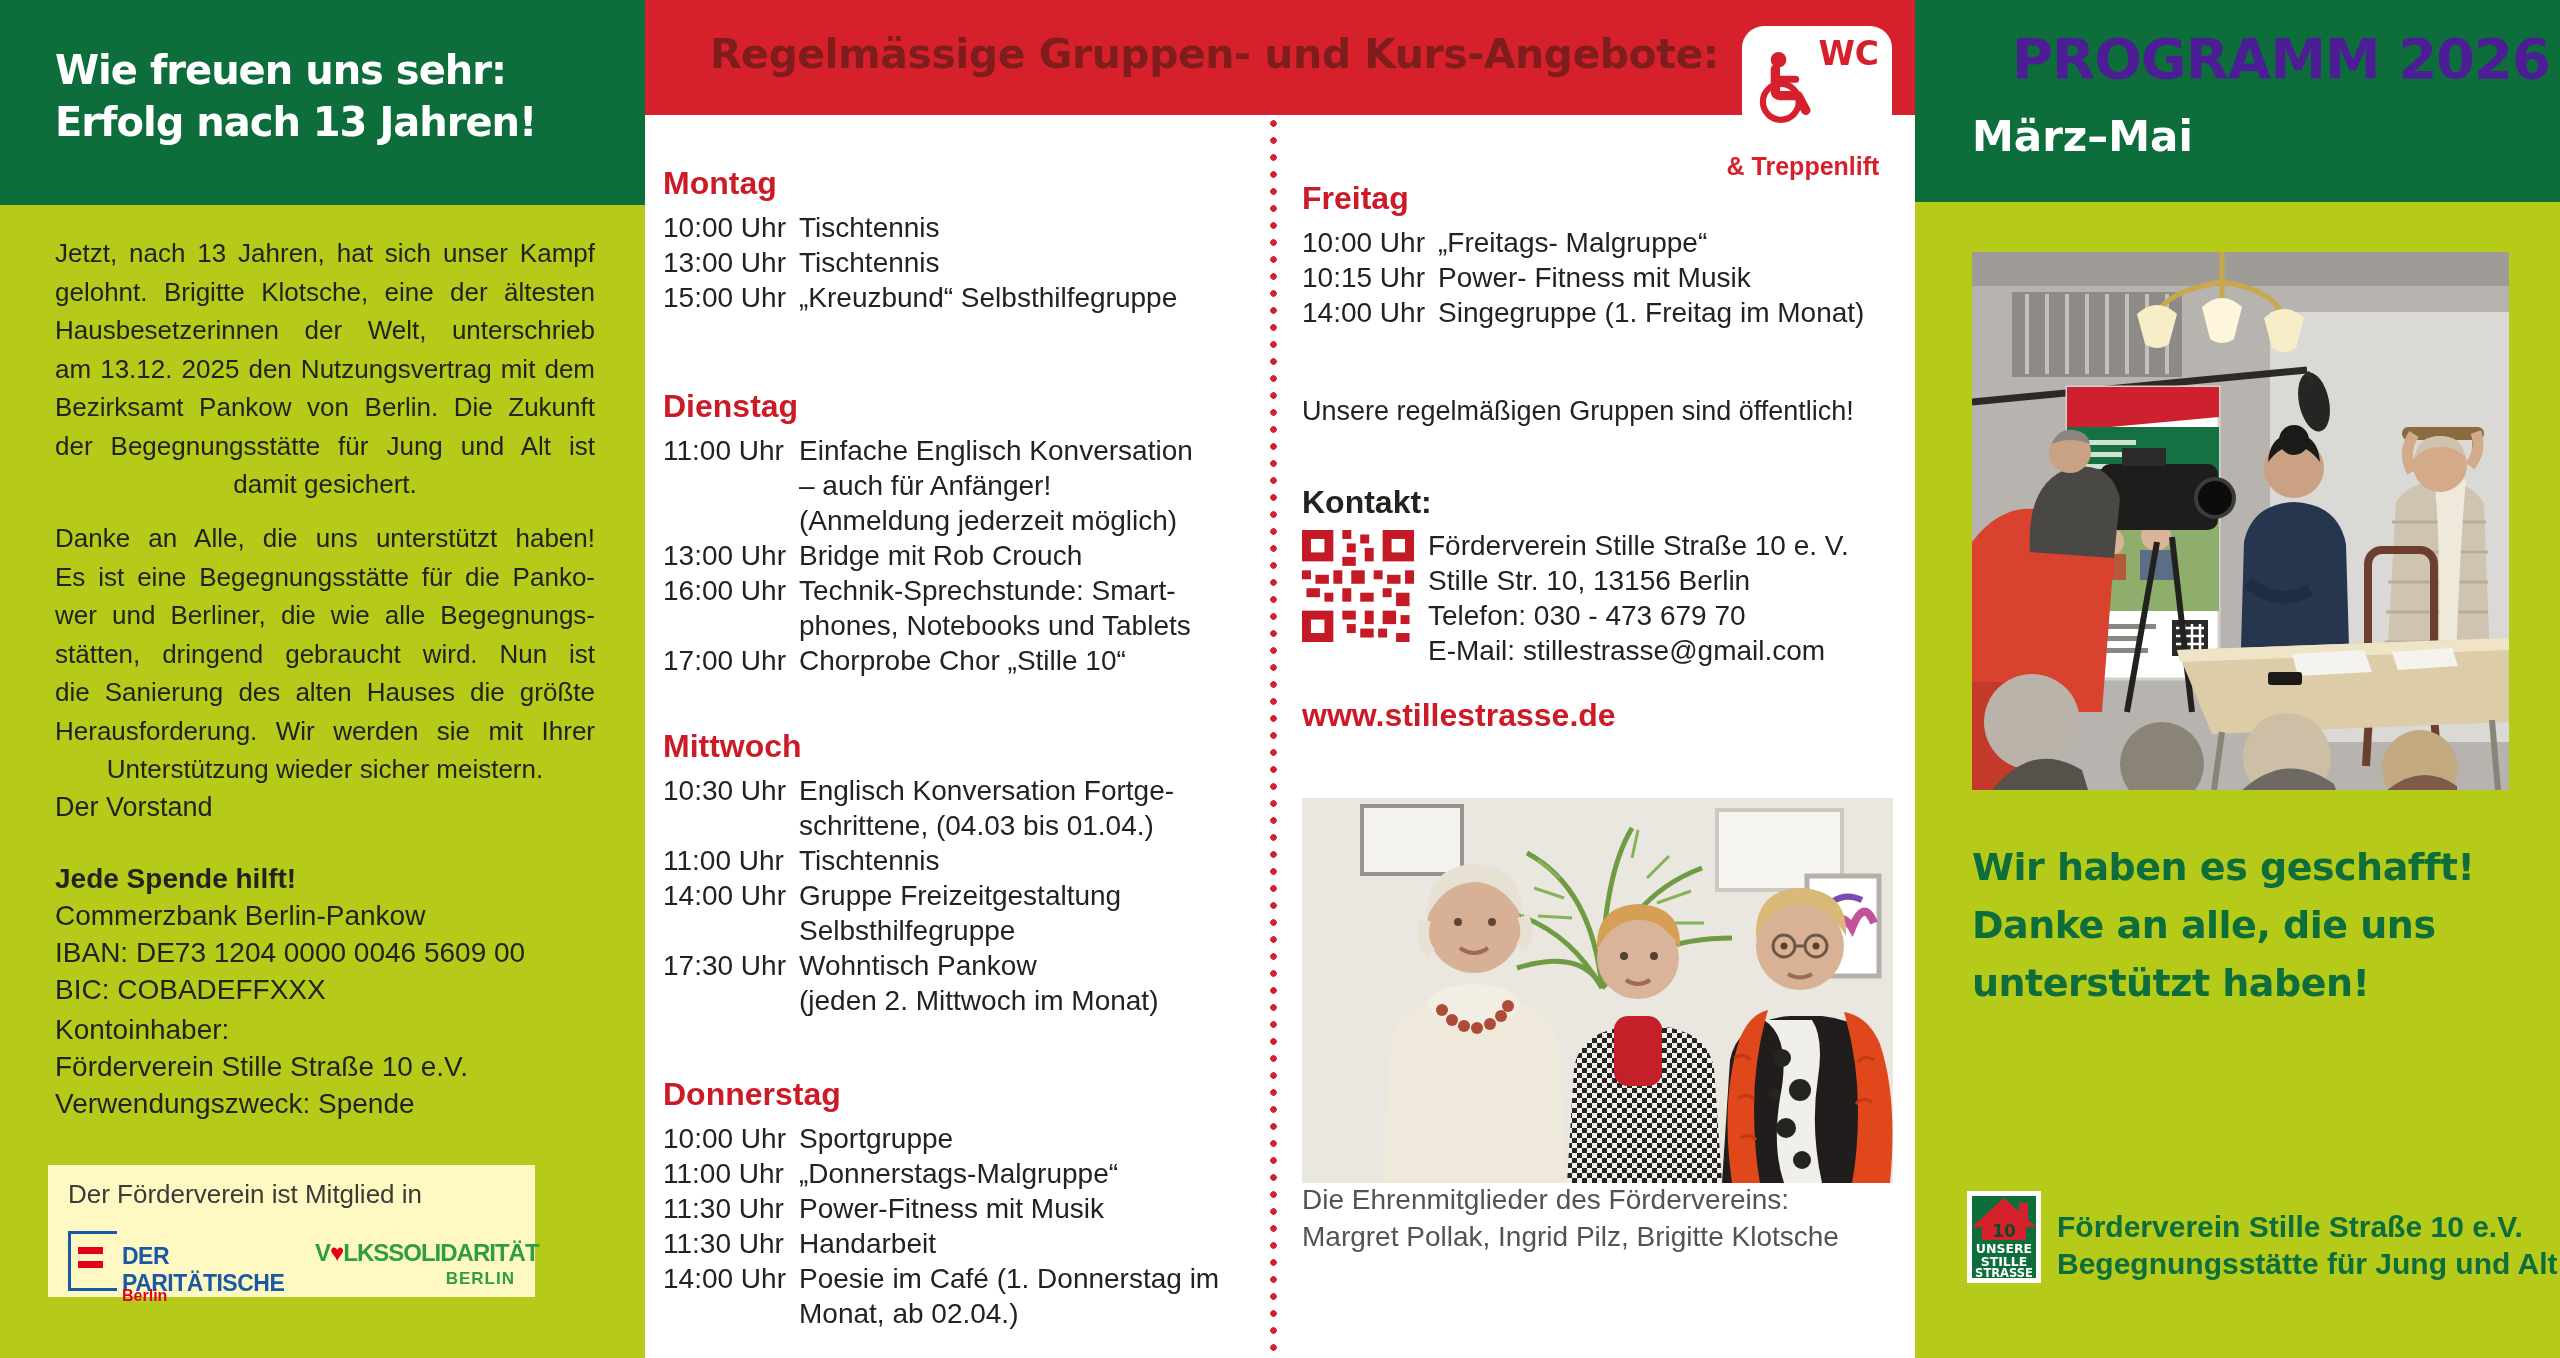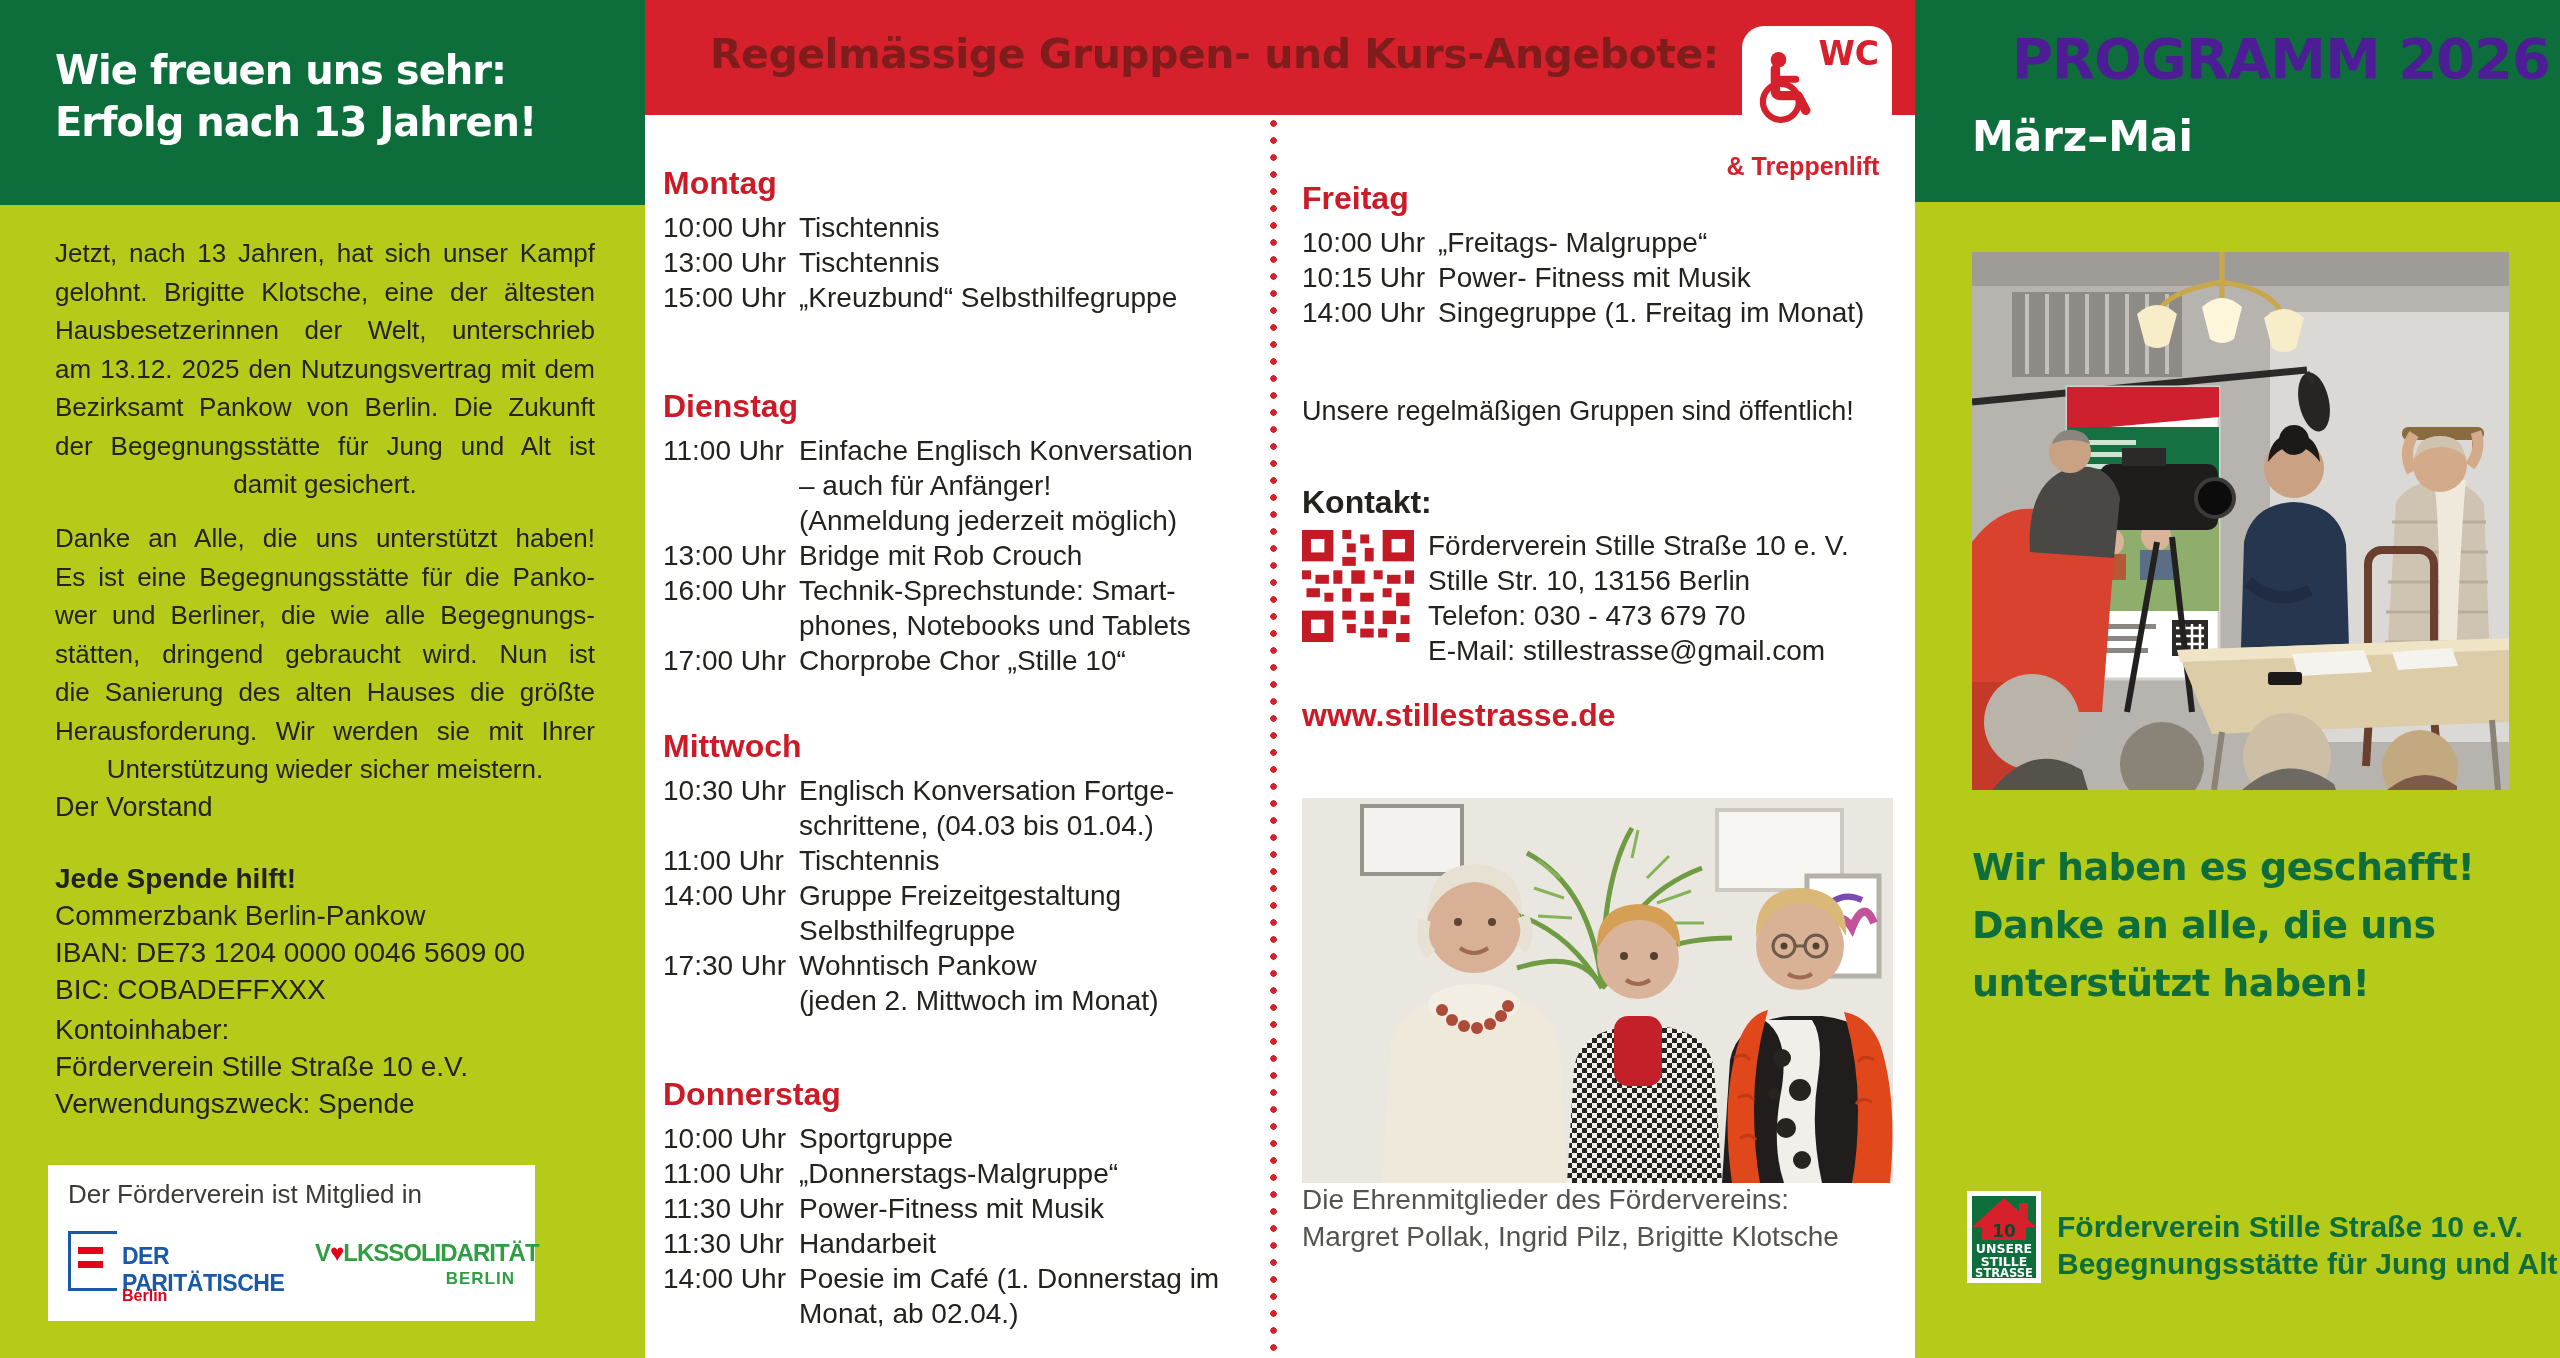--- a/index.html
+++ b/index.html
@@ -25,21 +25,21 @@
   .para{position:absolute;left:55px;width:540px;font-size:26px;line-height:38.5px;}
   .jl{text-align:justify;text-align-last:justify;}
   .jl-last{text-align:center;}
   #para1{top:234px;}
   #para2{top:519px;}
   #signature{position:absolute;left:55px;top:792px;font-size:27px;}
   #donationA{position:absolute;left:55px;top:851px;font-size:28px;line-height:37px;}
   #donationB{position:absolute;left:55px;top:1011px;font-size:28px;line-height:37px;}
   .bold{font-weight:bold;margin-top:9px;}
 
-  #member-box{position:absolute;left:48px;top:1165px;width:487px;height:156px;background:#ffffff;}
+  #member-box{position:absolute;left:48px;top:1165px;width:487px;height:132px;background:#fef9c3;}
   #member-label{position:absolute;left:20px;top:14px;font-size:26px;color:#3c3a36;}
   #paritaet{position:absolute;left:20px;top:62px;width:230px;height:84px;}
   #paritaet-bracket{position:absolute;left:0;top:4px;width:46px;height:54px;
       border:3px solid #1959a6;border-right:none;}
   .pbar{position:absolute;left:7px;width:25px;height:7px;background:#e2001a;}
   #paritaet-name{position:absolute;left:54px;top:16px;font-size:23px;font-weight:bold;color:#1959a6;letter-spacing:-0.5px;}
   #paritaet-sub{position:absolute;left:54px;top:60px;font-size:16px;font-weight:bold;color:#e2001a;}
   #volks{position:absolute;left:267px;top:74px;width:200px;}
   #volks-name{font-size:24px;font-weight:bold;color:#2f9e41;letter-spacing:-1px;white-space:nowrap;}
   #volks-heart{color:#e2001a;}

